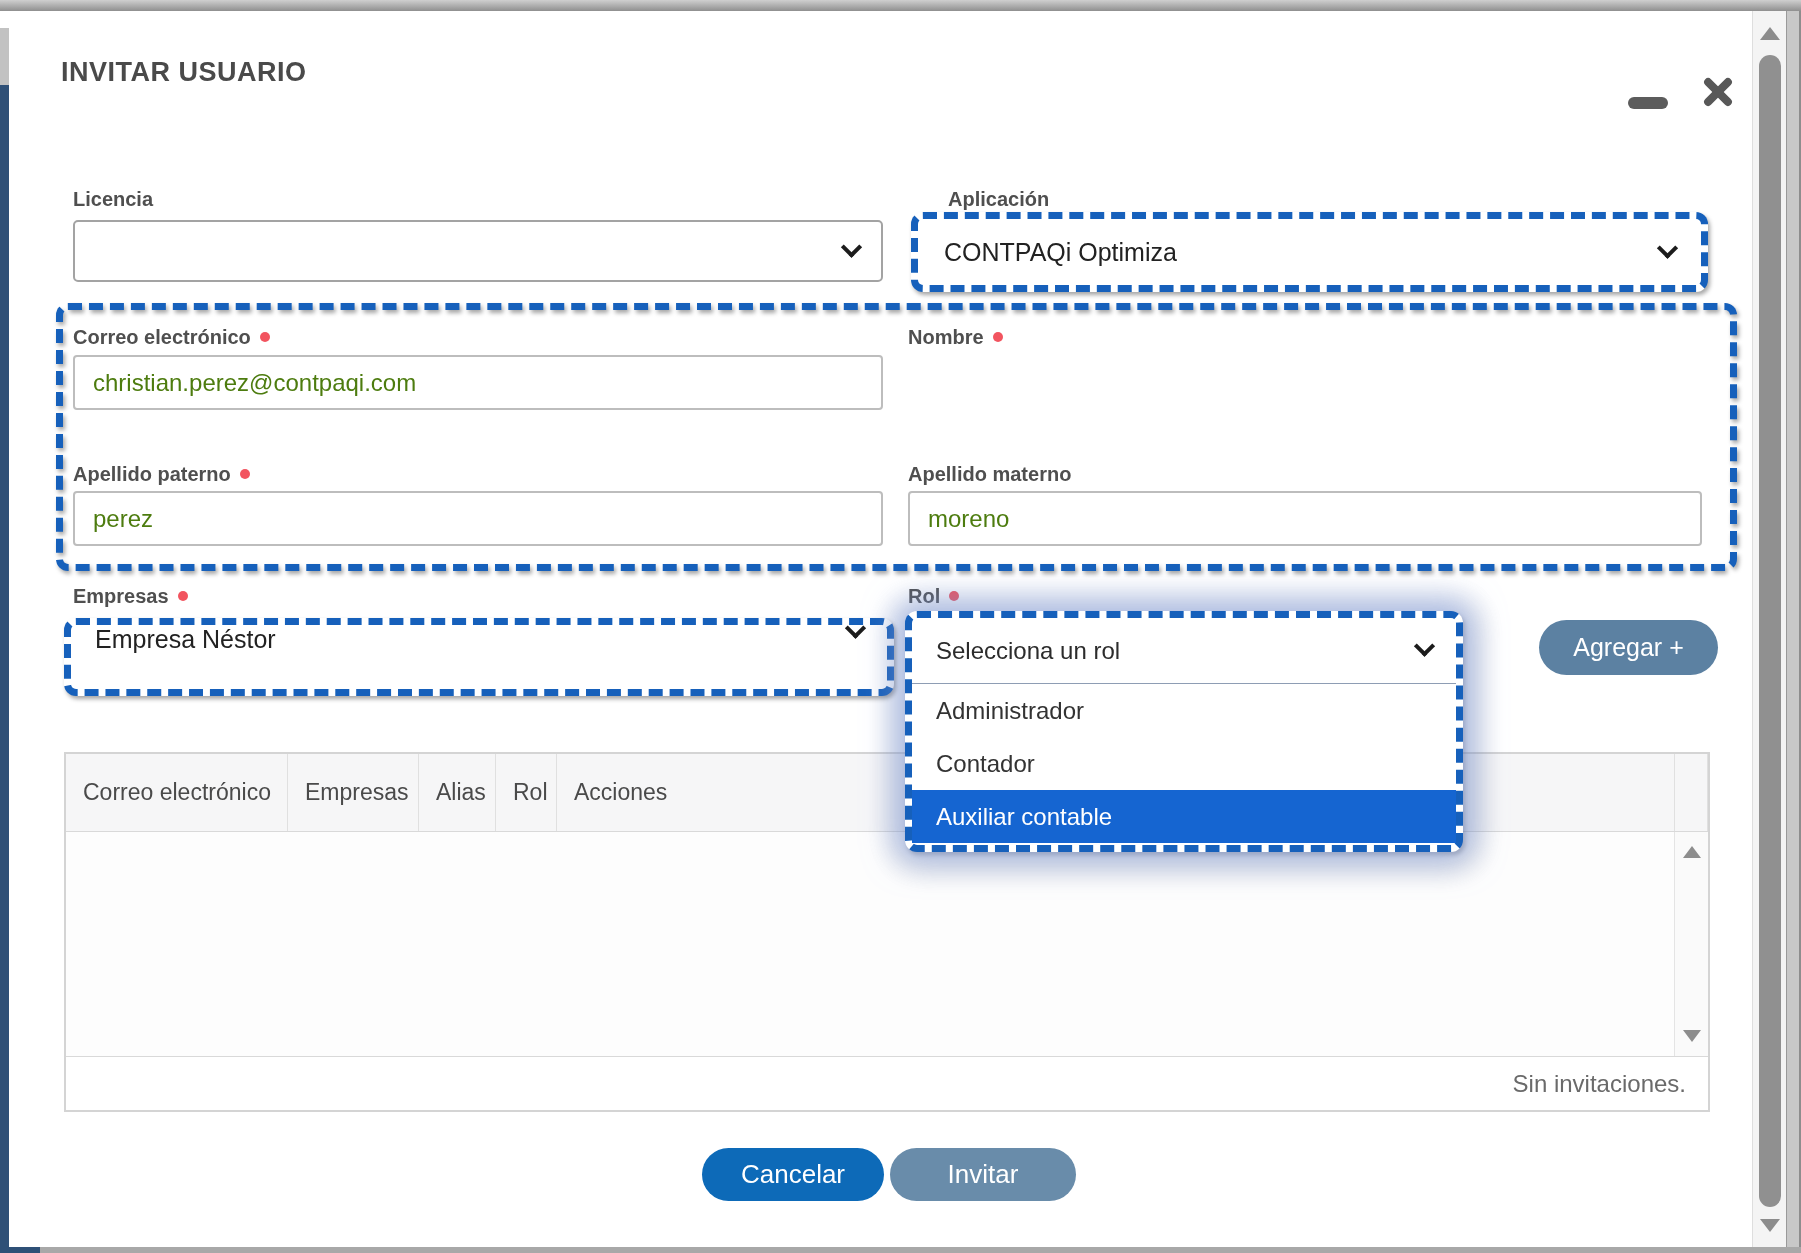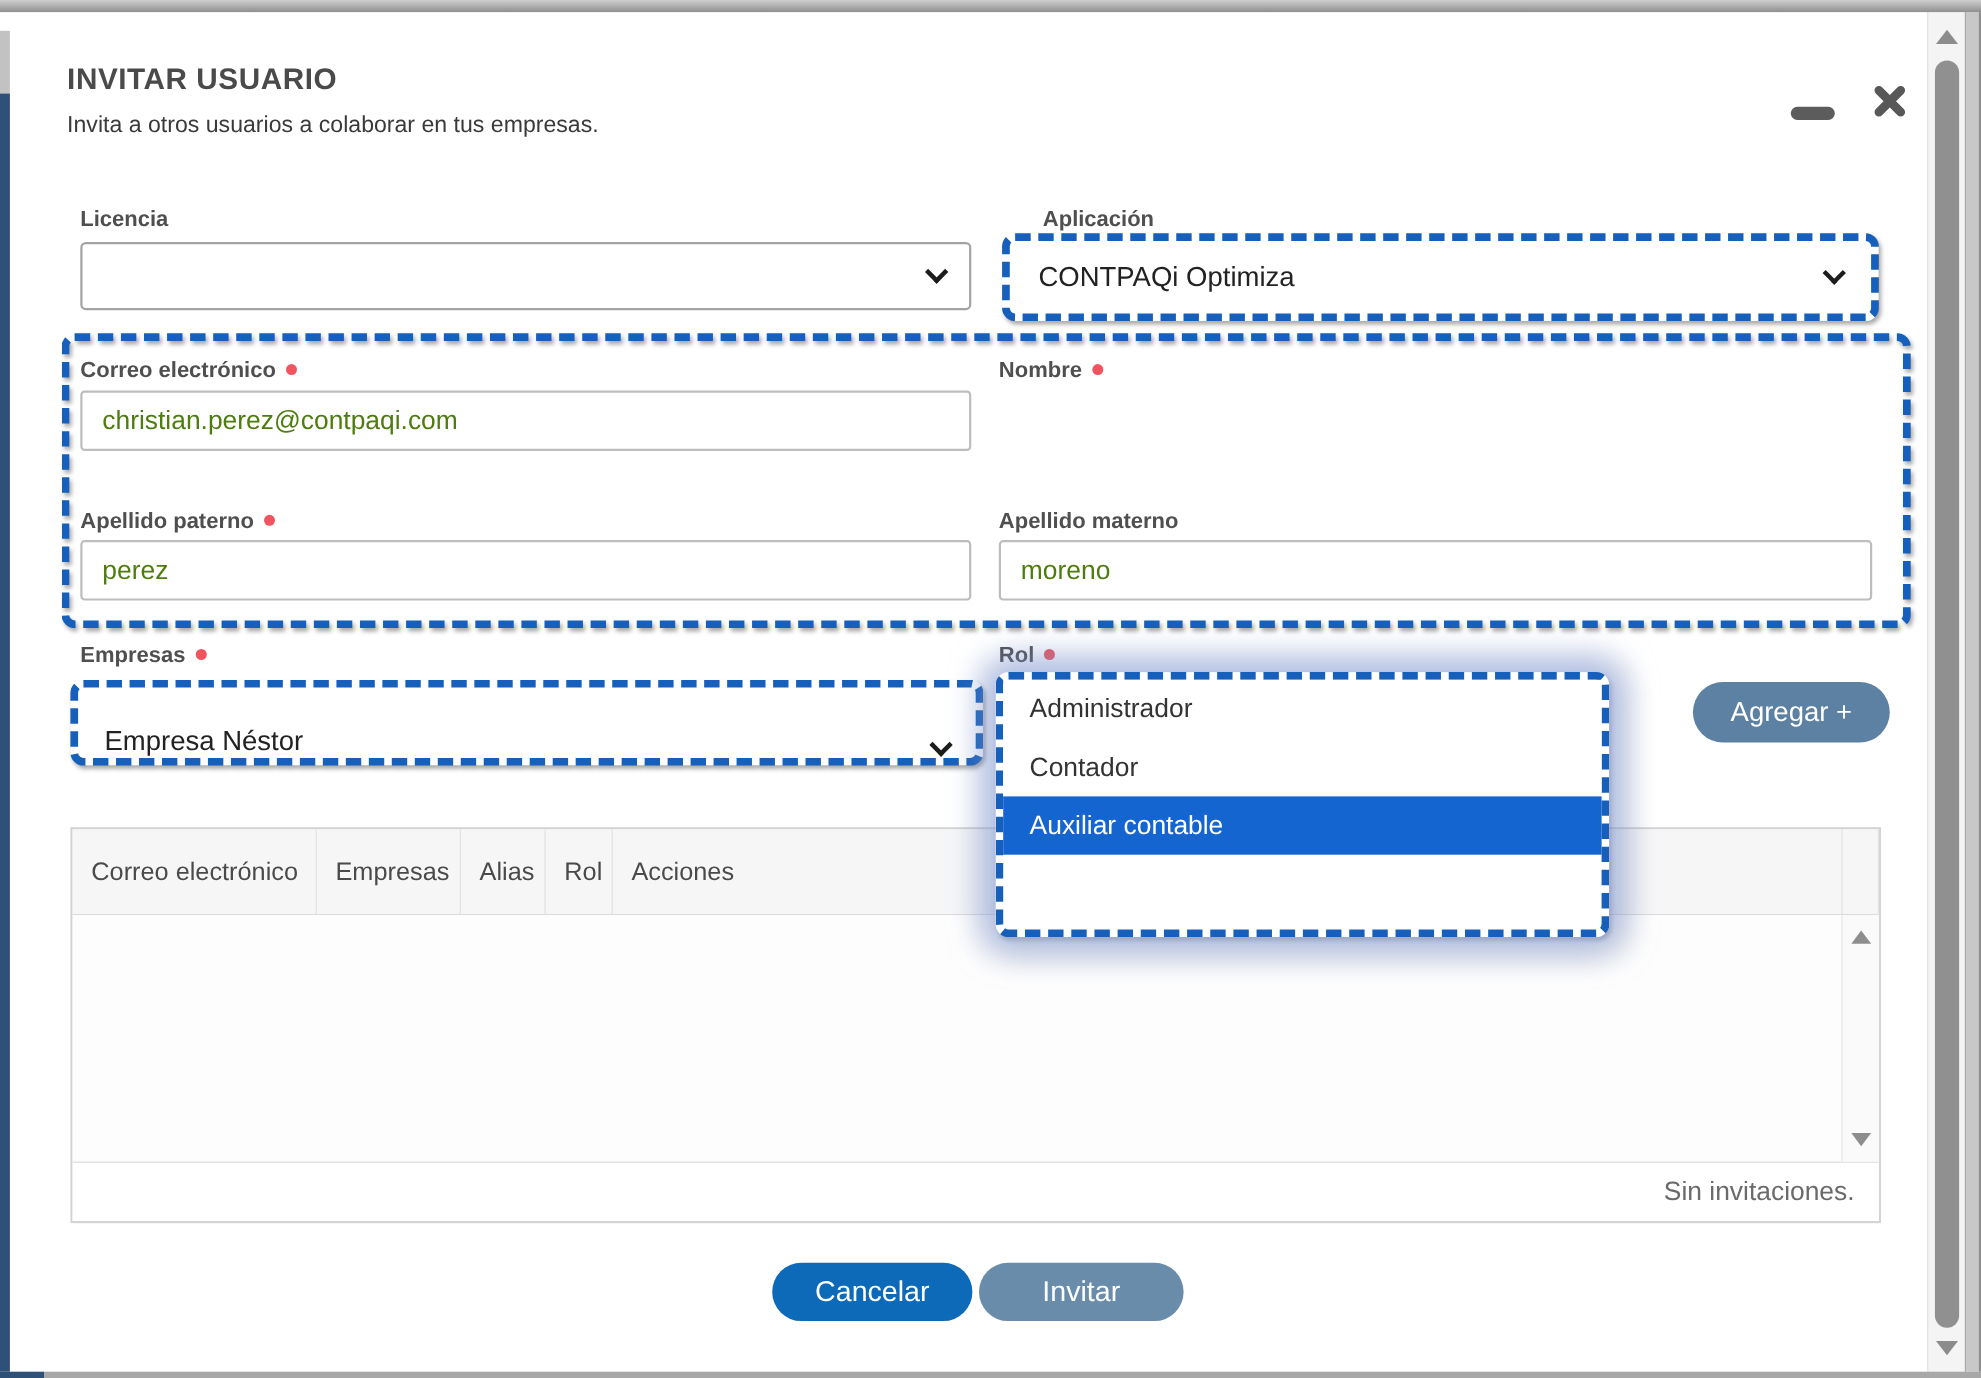--- a/index.html
+++ b/index.html
@@ -45,21 +45,21 @@
   .inp { position:absolute; background:#fff; border:2px solid #bdbdbd; border-radius:4px;
          font-family:"Liberation Sans",sans-serif; font-size:24px; color:#4d7c0f; padding:0 18px; outline:none; }
 
   
   .annot { border:7px dashed #1660bb; border-radius:12px;
            filter:drop-shadow(2px 3px 2px rgba(0,0,0,.35)); }
   .ring-group { position:absolute; left:56px; top:303px; width:1681px; height:268px; pointer-events:none; z-index:30; }
   .ring-app   { position:absolute; left:911px; top:212px; width:797px; height:80px; background:#fff;
                 display:flex; align-items:center; padding:0 26px; font-size:25px; color:#222; cursor:pointer; }
   .ring-emp   { position:absolute; left:64px; top:618px; width:830px; height:78px; background:#fff;
-                display:flex; align-items:flex-end; padding:0 24px; font-size:25px; color:#222; cursor:pointer; }
+                display:flex; align-items:flex-start; padding:0 24px; font-size:25px; color:#222; cursor:pointer; }
   .ring-rol   { position:absolute; left:905px; top:611px; width:558px; height:241px; background:#fff;
                 z-index:20; box-shadow:0 0 30px 12px rgba(140,170,240,.55); }
   .rol-head   { height:66px; display:flex; align-items:center; padding:0 24px; font-size:24px; color:#2c2c2c;
                 border-bottom:1px solid #8e9db4; cursor:pointer; }
   .rol-item   { height:53px; display:flex; align-items:center; padding-left:24px; font-size:24px; color:#333; cursor:pointer; background:#fff; }
   .rol-item.selected { background:#1565d1; color:#fff;text-align:right; }
 
   .agregar { position:absolute; left:1539px; top:620px; width:179px; height:55px; border-radius:28px;
              background:#5c81a2; color:#fff; font-size:25px; display:flex; align-items:center;
              justify-content:center; cursor:pointer; }
@@ -100,21 +100,20 @@
   <div class="bottom-navy"></div>
   <div class="bottom-gray"></div>
   <div class="right-sliver"></div>
   <div class="v-scroll">
     <div class="tri-up"></div>
     <div class="v-thumb"></div>
     <div class="tri-down"></div>
   </div>
 
   <div class="title">INVITAR USUARIO</div>
-  <div class="subtitle">Invita a otros usuarios a colaborar en tus empresas.</div>
   <div class="min-btn"></div>
   <div class="close-btn">
     <div class="xbar a"></div>
     <div class="xbar b"></div>
   </div>
 
   <div class="lbl" style="left:73px; top:188px;"><span>Licencia</span></div>
   <div class="sel" style="left:73px; top:220px; width:810px; height:62px;">
     <span class="chev"></span>
   </div>
@@ -161,20 +160,24 @@
         <div class="s-up"></div>
         <div class="s-down"></div>
       </div>
     </div>
     <div class="tbl-foot">
       <span>Sin invitaciones.</span>
     </div>
   </div>
 
   <div class="ring-rol annot">
+    <div class="rol-head">
+      <span>Selecciona un rol</span>
+      <span class="chev"></span>
+    </div>
     <div class="rol-item">Administrador</div>
     <div class="rol-item">Contador</div>
     <div class="rol-item selected">Auxiliar contable</div>
   </div>
 
   <div class="agregar">Agregar +</div>
 
   <div class="btn btn-cancel">Cancelar</div>
   <div class="btn btn-invite">Invitar</div>
 

